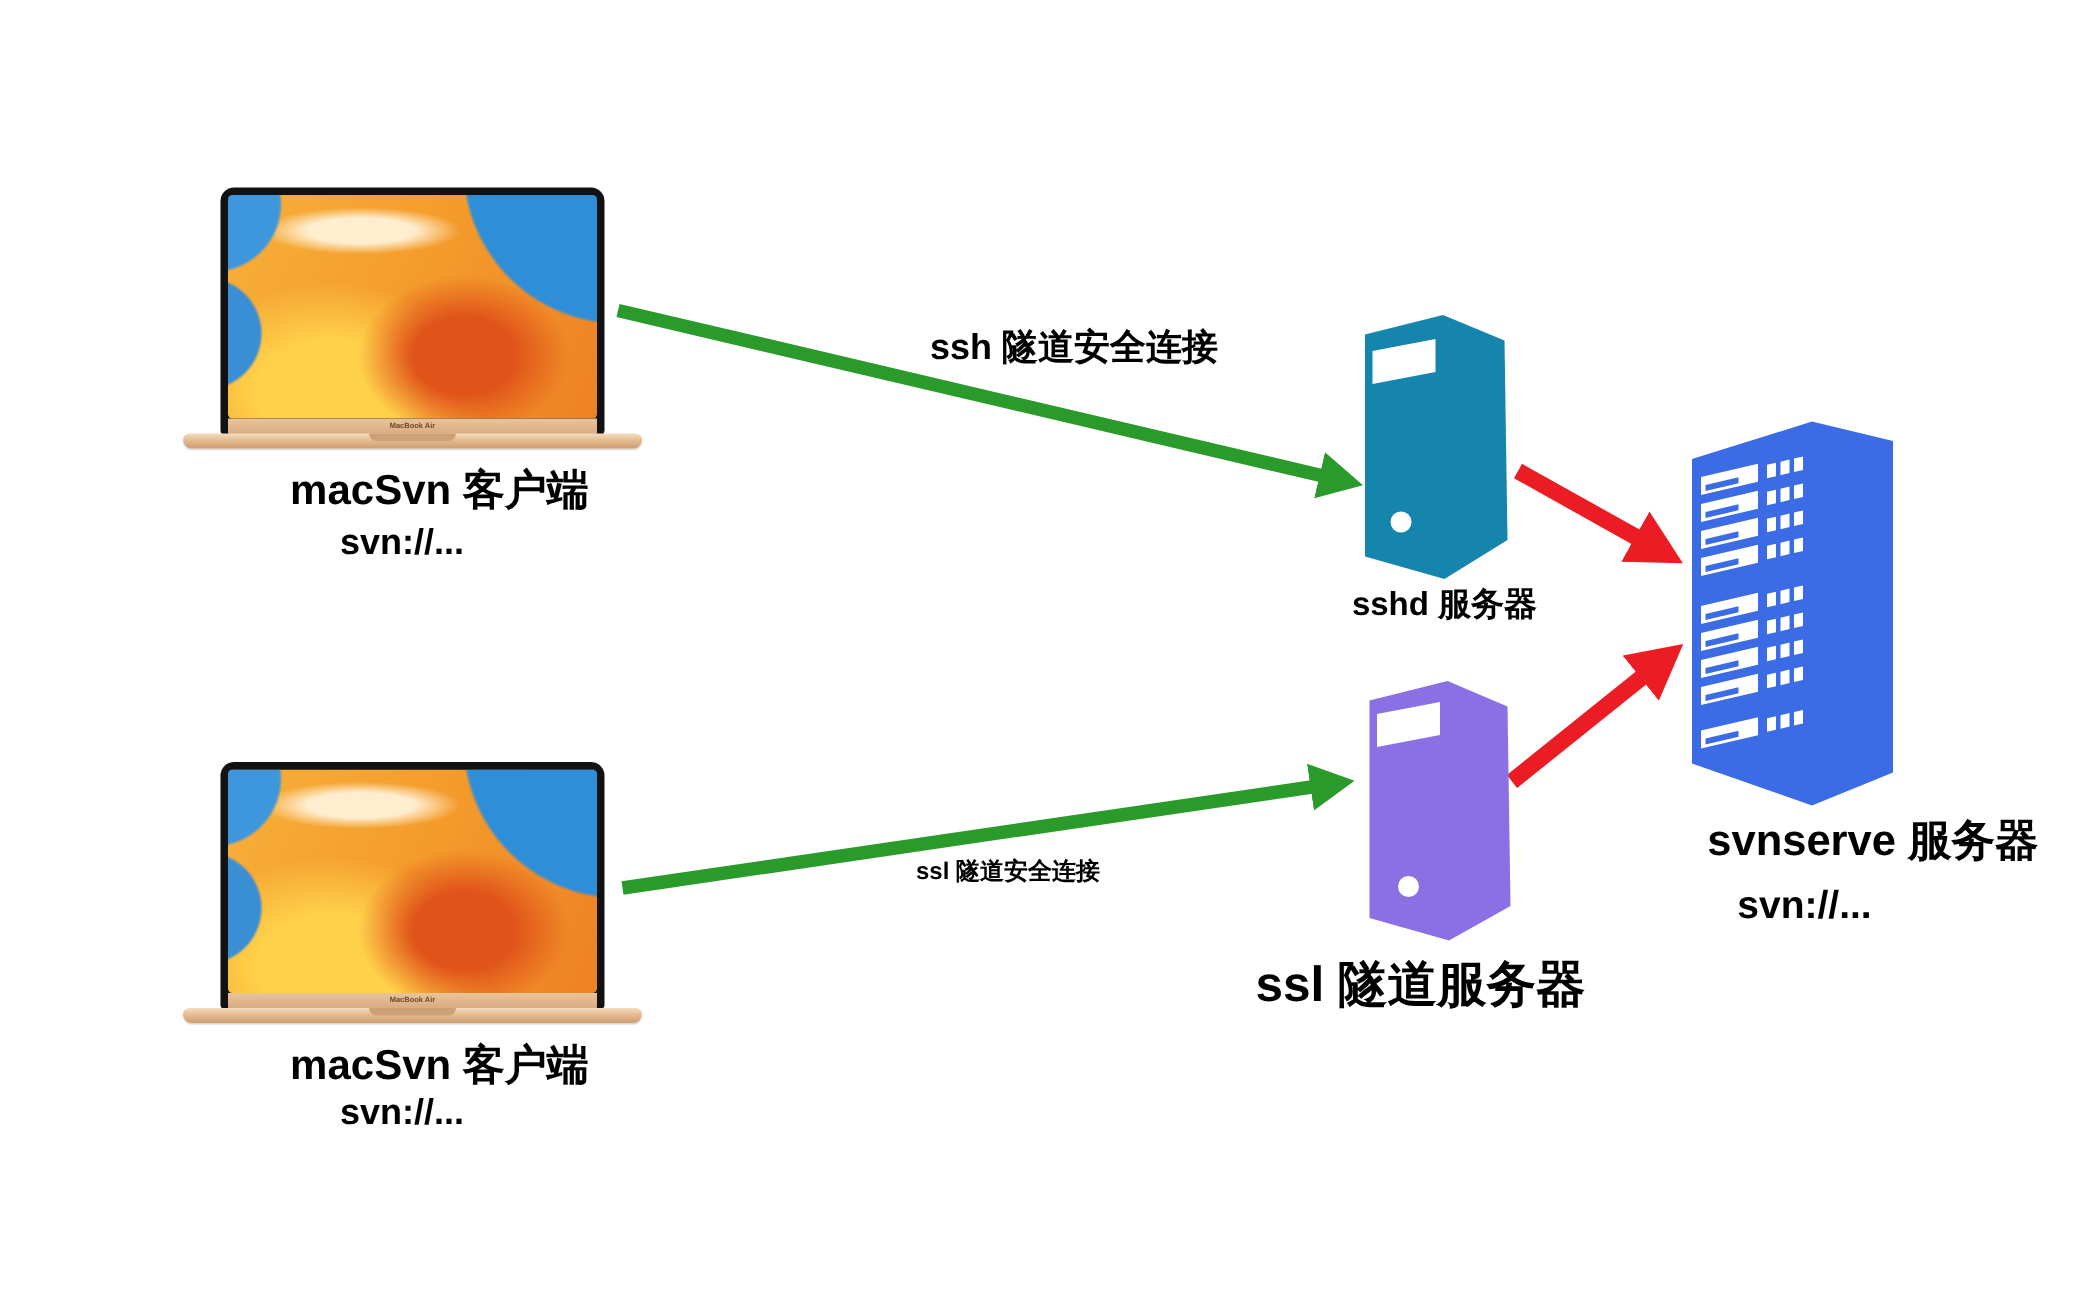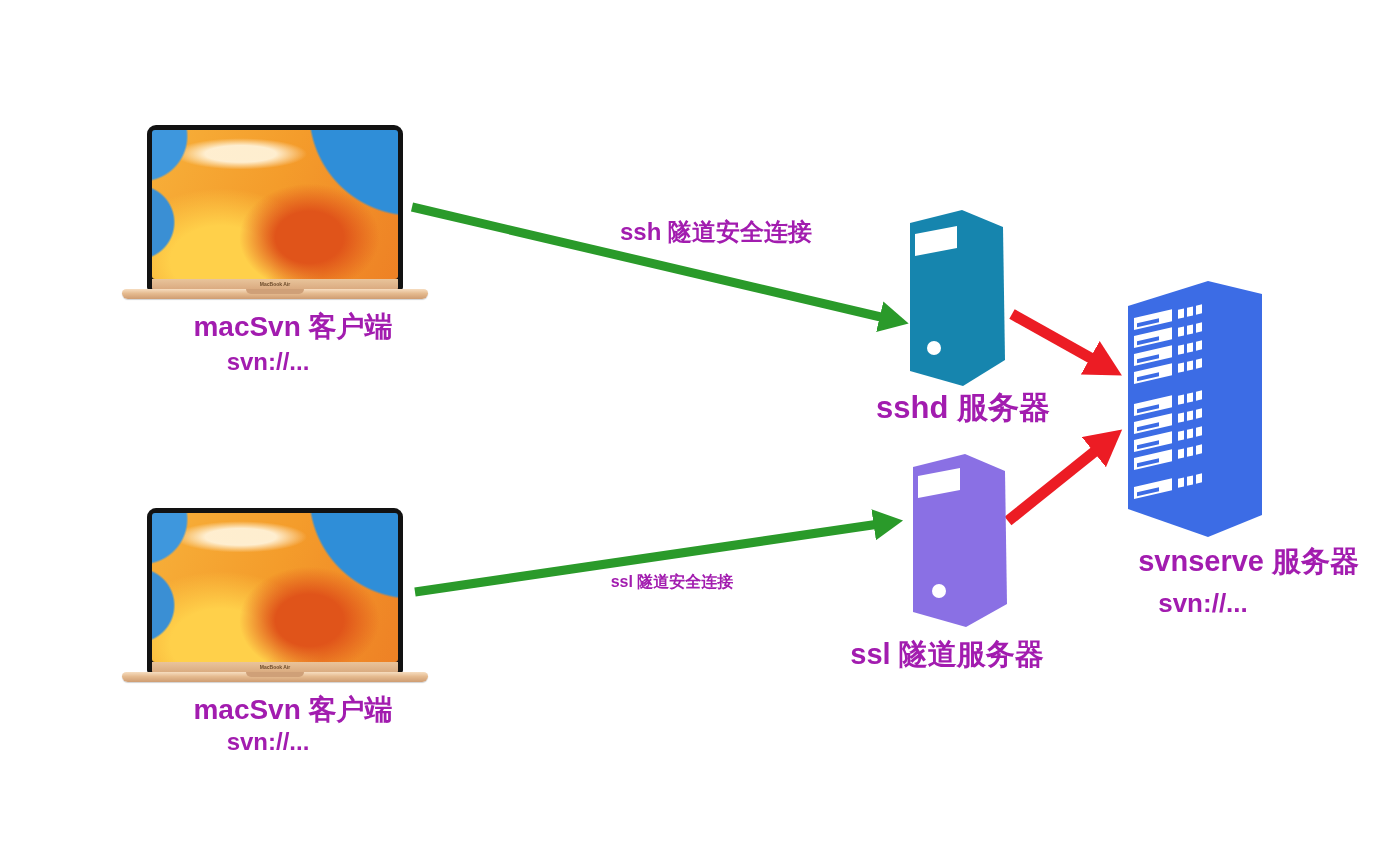--- a/index.html
+++ b/index.html
@@ -3,29 +3,29 @@
 <meta charset="utf-8">
 <style>
   html,body{margin:0;padding:0;background:#ffffff;}
   .canvas{
     position:relative;width:1400px;height:866px;background:#ffffff;overflow:hidden;
     font-family:"Liberation Sans","DejaVu Sans",sans-serif;color:#111;
   }
   .vec{position:absolute;left:0;top:0;width:1400px;height:866px;}
 
   
-  .lbl{position:absolute;text-align:center;font-weight:600;color:#a21caf;line-height:1.12;white-space:nowrap;}
+  .lbl{position:absolute;text-align:center;font-weight:600;color:#000000;line-height:1.12;white-space:nowrap;}
   .lbl-client-title {left:138px;top:311px;width:310px;font-size:28px;}
   .lbl-client-url   {left:138px;top:349px;width:260px;font-size:24px;}
   .lbl-client-title2{left:138px;top:694px;width:310px;font-size:28px;}
   .lbl-client-url2  {left:138px;top:729px;width:260px;font-size:24px;}
   .lbl-ssh-conn     {left:591px;top:219px;width:250px;font-size:24px;}
   .lbl-ssl-conn     {left:547px;top:573px;width:250px;font-size:16px;}
-  .lbl-sshd         {left:838px;top:391px;width:250px;font-size:31px;}
-  .lbl-sslsrv       {left:800px;top:638px;width:294px;font-size:29px;}
+  .lbl-sshd         {left:838px;top:391px;width:250px;font-size:22px;}
+  .lbl-sslsrv       {left:800px;top:638px;width:294px;font-size:33px;}
   .lbl-svnserve     {left:1065px;top:545px;width:294px;font-size:29px;text-align:right;}
   .lbl-svnserve-url {left:1075px;top:589px;width:256px;font-size:26px;}
 
   
   .laptop{position:absolute;width:306px;height:180px;}
   .laptop-1{left:122px;top:125px;}
   .laptop-2{left:122px;top:508px;}
   .mb-screen{
     position:absolute;left:25px;top:0;width:256px;height:165px;
     background:#121212;border-radius:9px 9px 3px 3px;

